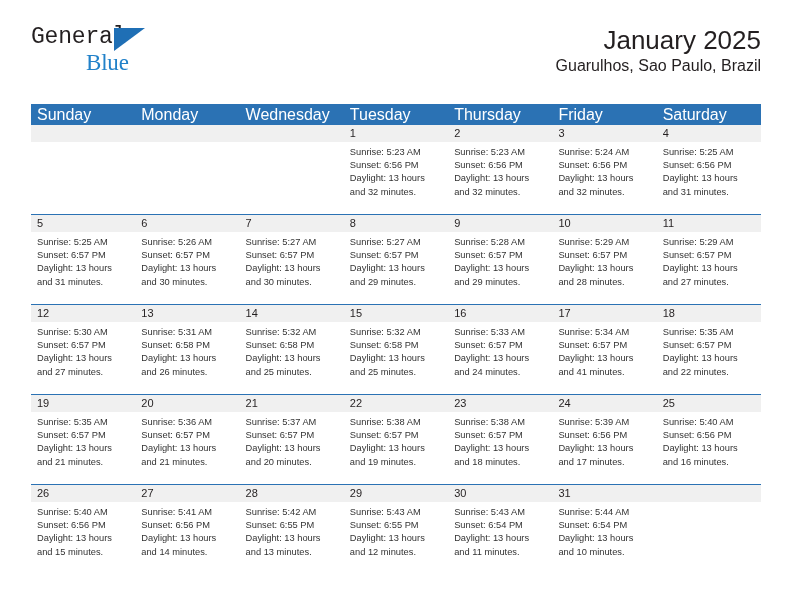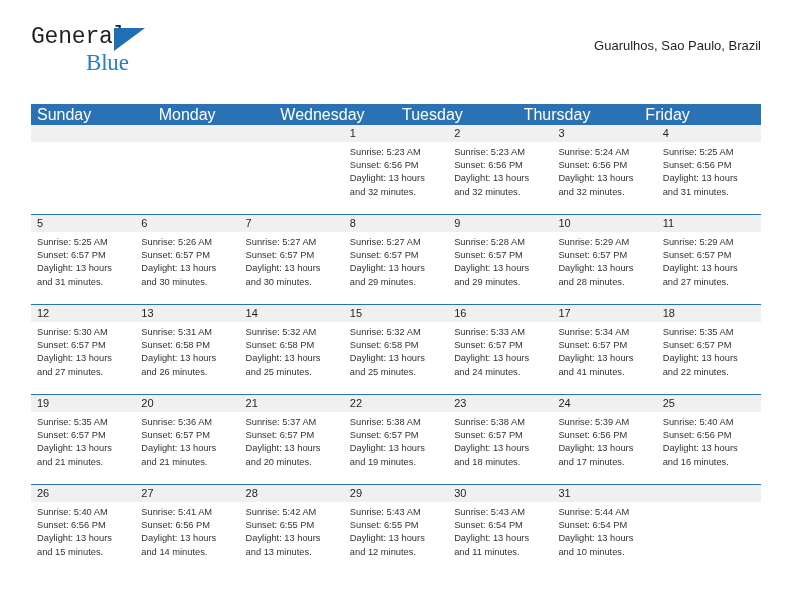--- a/index.html
+++ b/index.html
@@ -73,22 +73,22 @@
     top: 0;
     text-align: right;
   }
   .cal-title {
     font-size: 26px;
     color: #231f20;
     line-height: 1.1;
     white-space: nowrap;
   }
   .cal-subtitle {
-    margin-top: 13px;
-    font-size: 13px;
+    margin-top: 2px;
+    font-size: 16px;
     color: #231f20;
     line-height: 1.1;
     white-space: nowrap;
   }
 
   
   .calendar {
     position: absolute;
     left: 31px;
     top: 104px;
@@ -154,33 +154,35 @@
 
   <div class="top-bar">
 
     <div class="brand">
       <span class="brand-general">General</span>
       <span class="brand-triangle"></span>
       <span class="brand-blue">Blue</span>
     </div>
 
     <div class="title-block">
+      <div class="cal-title">January 2025</div>
       <div class="cal-subtitle">Guarulhos, Sao Paulo, Brazil</div>
     </div>
 
   </div>
 
   <div class="calendar">
     <div class="weekday-row" id="weekday-row">
         <div class="weekday">Sunday</div>
         <div class="weekday">Monday</div>
         <div class="weekday">Wednesday</div>
         <div class="weekday">Tuesday</div>
         <div class="weekday">Thursday</div>
         <div class="weekday">Friday</div>
+        <div class="weekday">Saturday</div>
       </div>
     <div id="weeks-container">
         <div class="week-row first">
           <div class="day-cell empty">
             <div class="day-head"></div>
           </div>
           <div class="day-cell empty">
             <div class="day-head"></div>
           </div>
           <div class="day-cell empty">

